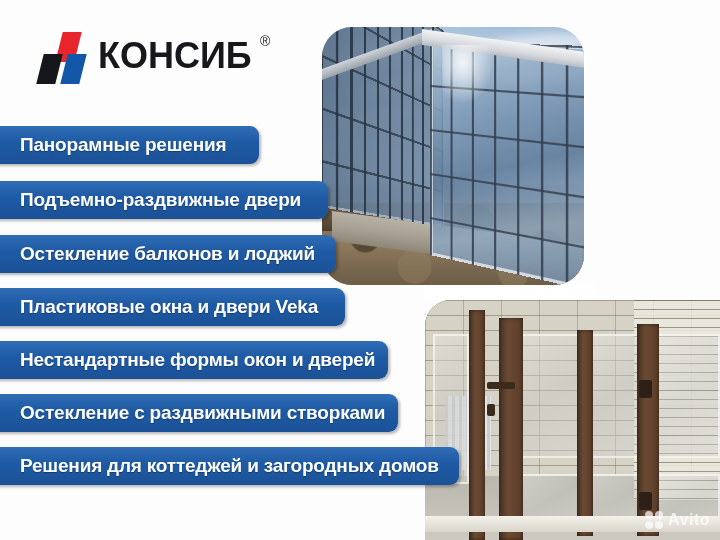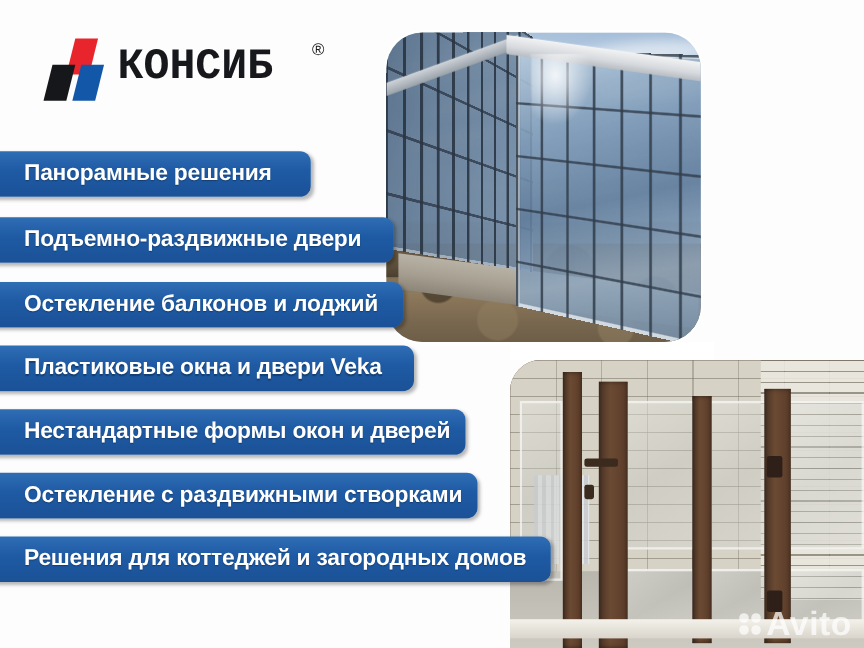--- a/index.html
+++ b/index.html
@@ -50,21 +50,21 @@
   .para-blue  { left: 28px; top: 24px; background: #1358a8; }
 
   .logo-word {
     position: absolute;
     left: 62px;
     top: 6px;
     font-size: 36px;
     font-weight: bold;
     letter-spacing: 0px;
     color: #17181b;
-    font-family: Liberation Mono, monospace;
+    font-family: Liberation Sans, sans-serif;
     line-height: 44px;
     white-space: nowrap;
   }
   .logo-reg {
     position: absolute;
     left: 224px;
     top: 6px;
     font-size: 14px;
     color: #17181b;
     font-family: "Liberation Sans", sans-serif;
@@ -387,21 +387,21 @@
     grid-template-columns: repeat(2, 8px);
     grid-template-rows: repeat(2, 8px);
     gap: 2px;
   }
   .wm-dot {
     width: 8px; height: 8px;
     border-radius: 50%;
     background: rgba(255,255,255,.9);
   }
   .wm-text {
-    font-size: 28px;
+    font-size: 16px;
     font-weight: bold;
     color: rgba(255,255,255,.92);
     font-family: "Liberation Sans", sans-serif;
     line-height: 24px;
     letter-spacing: .5px;
     text-align: right;
   }
 </style>
 </head>
 <body>

